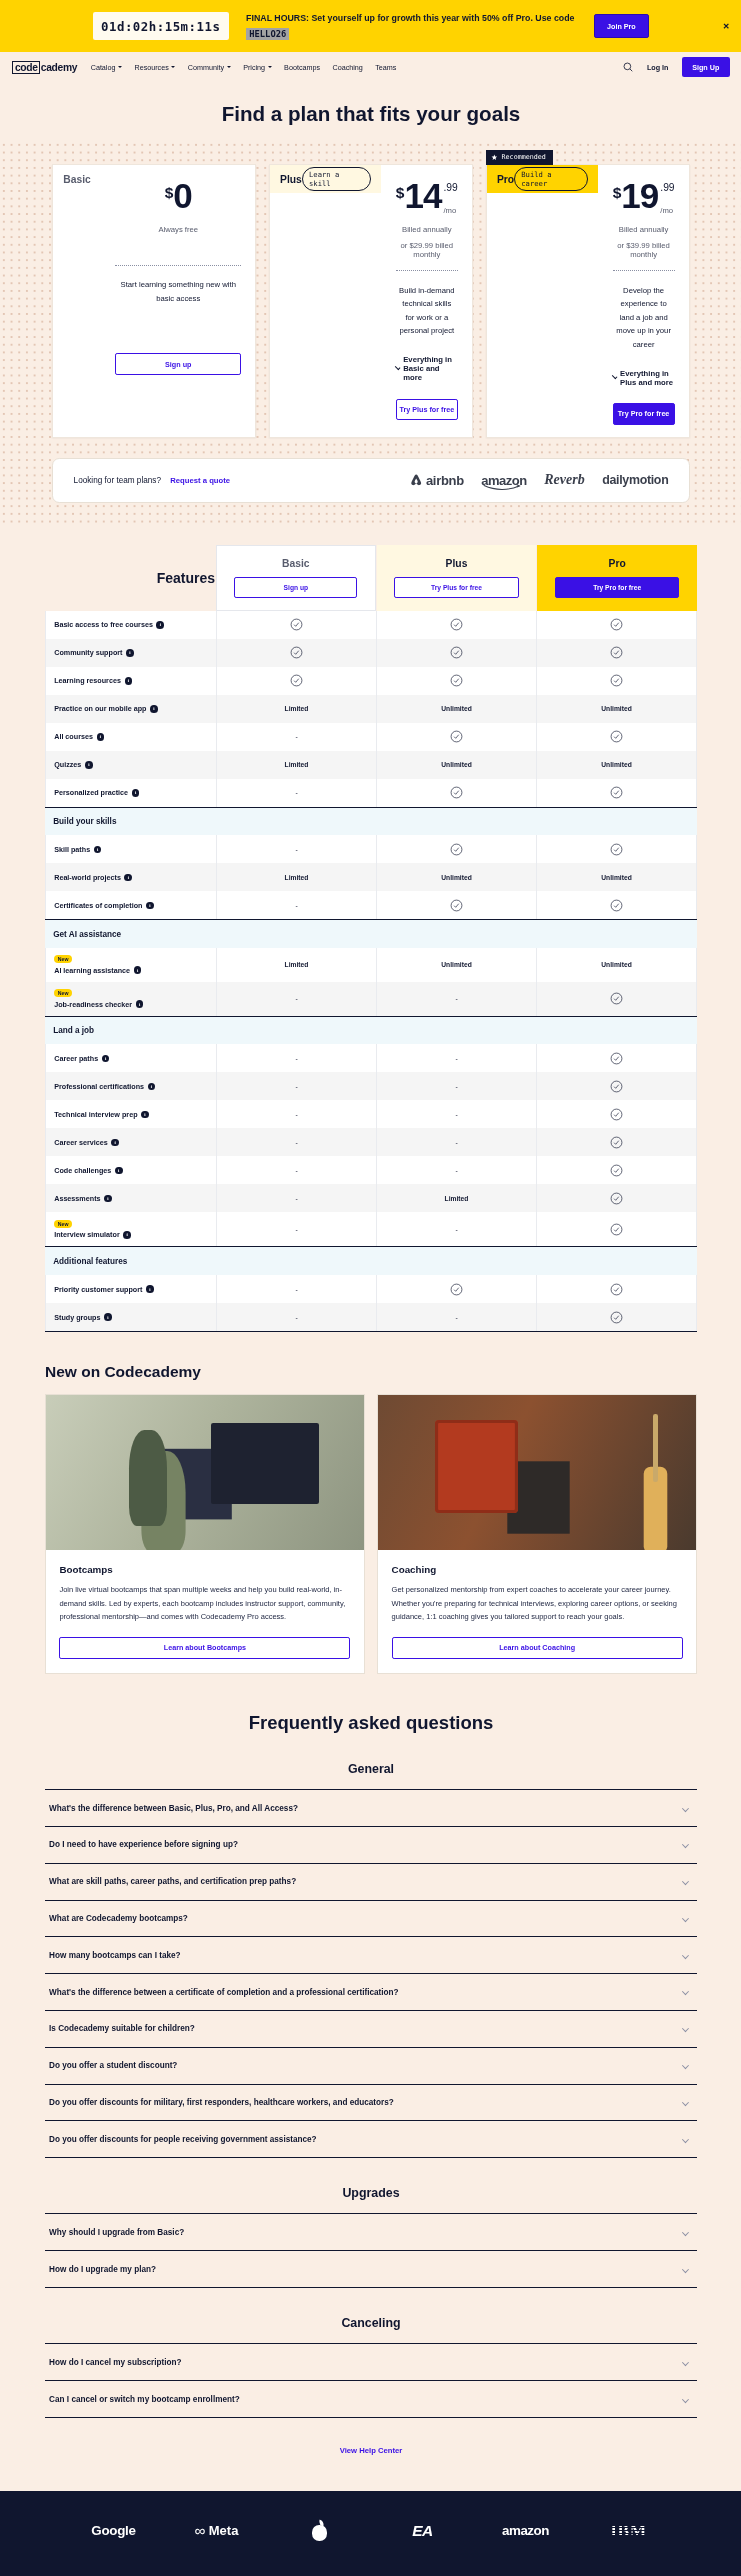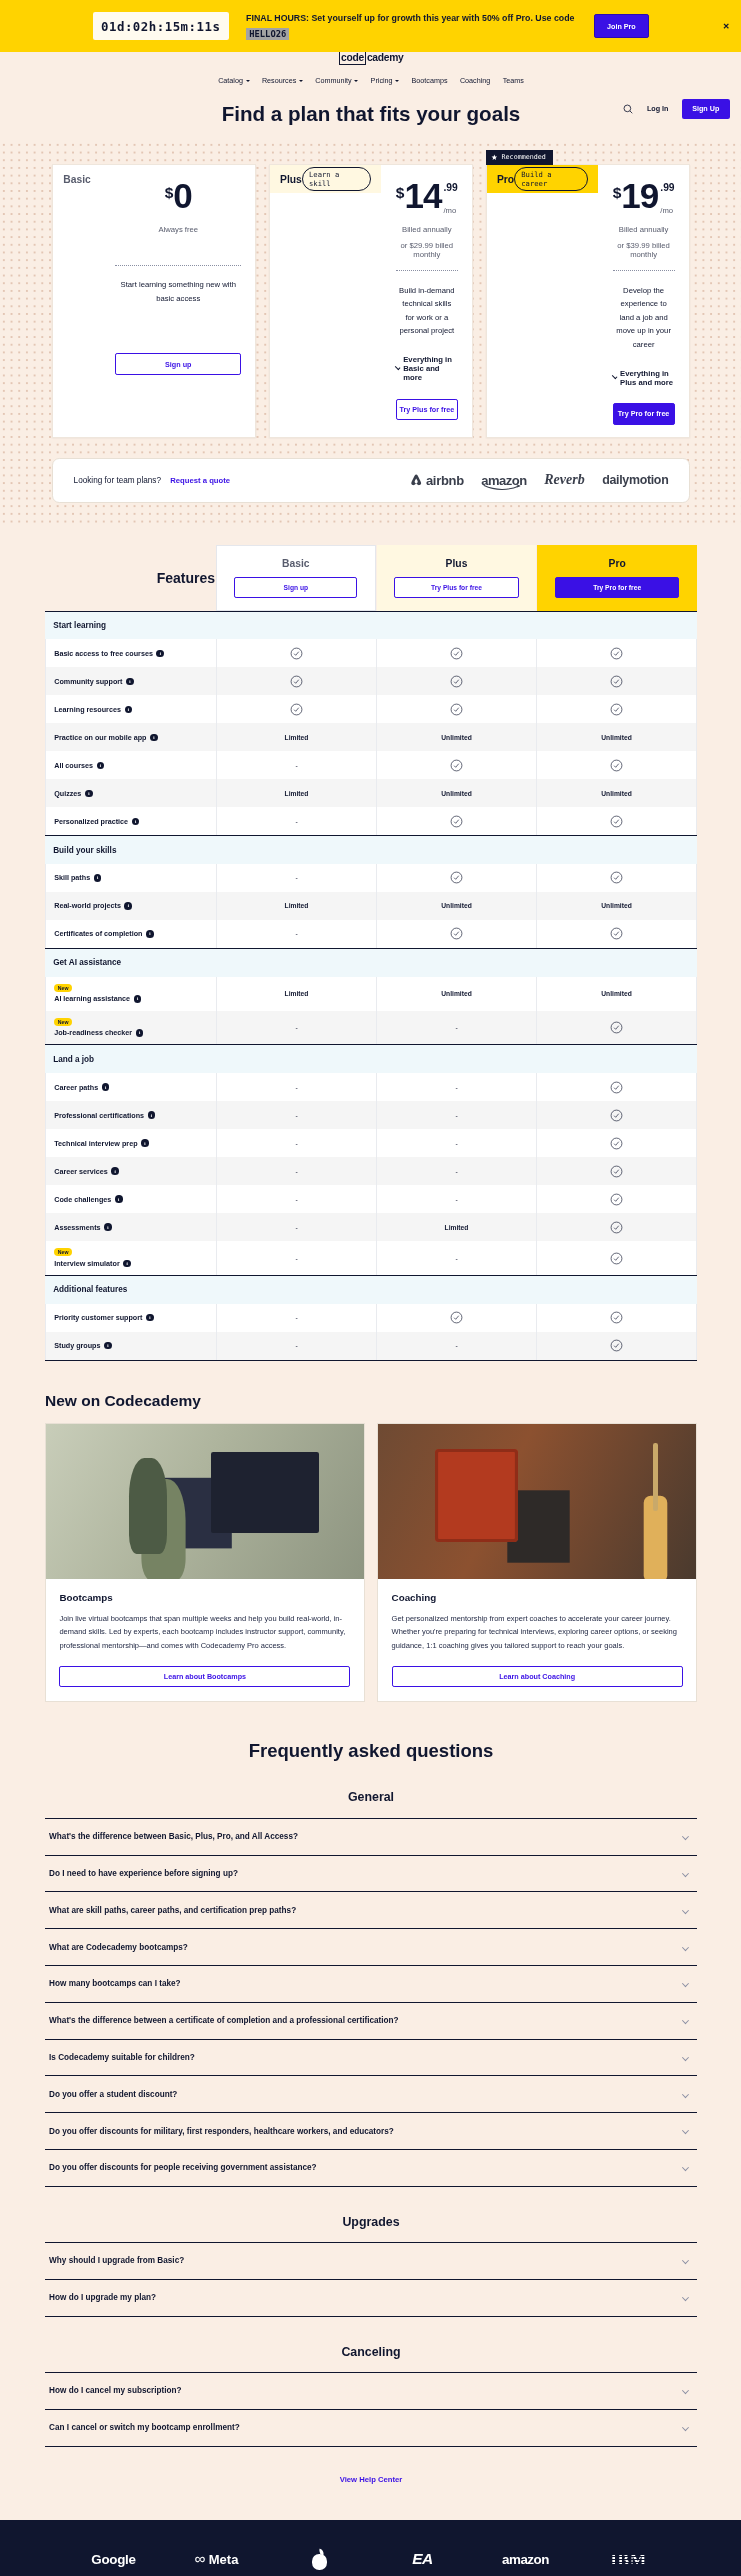--- a/index.html
+++ b/index.html
@@ -9,21 +9,21 @@
 
   
   .promo { height:52px; background:#FFD300; display:flex; align-items:center; justify-content:center; gap:17.5px; position:relative; }
   .promo-count { background:#FFFBEF; border-radius:2.1px; padding:6.2px 8.2px; font-family:"DejaVu Sans Mono", monospace; font-size:12.4px; font-weight:bold; color:#10162F; letter-spacing:0.5px; }
   .promo-msg { width:330px; font-size:8.8px; font-weight:bold; line-height:1.85; color:#10162F; }
   .promo-code { font-family:"DejaVu Sans Mono", monospace; background:#a3a3a3; padding:1px 3.1px; font-weight:bold; }
   .promo-cta { background:#3A10E5; color:#fff; font-weight:bold; font-size:7.2px; border:0.5px solid #2B0BB0; border-radius:2.1px; padding:6.2px 12.4px; cursor:pointer; }
   .promo-close { position:absolute; right:12.4px; top:20.6px; font-size:8.2px; font-weight:bold; color:#10162F; cursor:pointer; }
 
   
-  .nav { height:30px; display:flex; align-items:center; padding:0 12.4px; gap:13.4px;flex-direction:column; }
+  .nav { height:30px; display:flex; align-items:center; padding:0 12.4px; gap:13.4px; }
   .logo { font-size:10.3px; font-weight:bold; letter-spacing:-0.3px; white-space:nowrap; }
   .logo .boxed { border:1px solid #10162F; padding:0 1.5px 0.5px 1.5px; margin-right:0.5px; }
   .nav-links { display:flex; align-items:center; gap:12.4px; font-size:7.2px; }
   .nav-item { display:flex; align-items:center; gap:2.6px; cursor:pointer; }
   .caret { width:0; height:0; border-left:2.1px solid transparent; border-right:2.1px solid transparent; border-top:2.6px solid #10162F; }
   .nav-right { margin-left:auto; display:flex; align-items:center; gap:13.4px; }
   .search-ic svg { display:block; }
   .login { font-size:7.2px; font-weight:bold; cursor:pointer; }
   .signup { background:#3A10E5; color:#fff; font-size:7.2px; font-weight:bold; padding:5.7px 10.3px; border-radius:2.1px; border:none; cursor:pointer; }
 
@@ -40,21 +40,21 @@
   .plan-head.cream { background:#FFF8E1; }
   .plan-head.yellow { background:#FFD300; }
   .plan-name { font-size:10.3px; font-weight:bold; }
   .plan-name.gray { color:#585C6D; }
   .plan-pill { font-family:"DejaVu Sans Mono", monospace; font-size:7.2px; border:0.5px solid #10162F; border-radius:515px; padding:2.1px 6.2px; }
   .plan-body { padding:13.4px 14.4px 12.4px; display:flex; flex-direction:column; flex:1; }
   .price-row { display:flex; justify-content:center; align-items:flex-start; min-height:47px; }
   .price-cur { font-size:15.5px; font-weight:bold; margin-top:5.2px; }
   .price-amt { font-size:35px; font-weight:bold; line-height:1; letter-spacing:-1px; }
   .price-side { display:flex; flex-direction:column; margin-left:2.1px; }
-  .price-cents { font-size:10.3px; font-weight:bold; margin-top:3.1px; }
+  .price-cents { font-size:10.3px; font-weight:normal; margin-top:3.1px; }
   .price-per { font-size:7.7px; color:#585C6D; margin-top:13.4px; }
   .billing1 { text-align:center; color:#585C6D; font-size:7.7px; min-height:12.4px; }
   .billing2 { text-align:center; color:#585C6D; font-size:7.7px; min-height:12.4px; margin-top:3.1px; }
   .plan-div { border-top:1px dotted #8A8FA3; margin:11.3px 0 12.4px; }
   .plan-desc { text-align:center; font-size:7.7px; line-height:1.75; min-height:30px; padding:0 3.1px; }
   .plan-expand { display:flex; justify-content:center; align-items:center; gap:4.6px; font-size:7.7px; font-weight:bold; margin-top:17.5px; min-height:11.3px; cursor:pointer; }
   .chev { width:4.6px; height:4.6px; border-left:1px solid #10162F; border-bottom:1px solid #10162F; transform:rotate(-45deg); margin-top:-2.1px; }
   .plan-btn { margin-top:16.5px; height:21.6px; border-radius:2.1px; font-size:7.2px; font-weight:bold; cursor:pointer; }
   .btn-outline { background:#fff; border:0.5px solid #3A10E5; color:#3A10E5; }
   .btn-fill { background:#3A10E5; border:0.5px solid #3A10E5; color:#fff; }
@@ -306,21 +306,20 @@
     <div class="ft-col-head cream">
       <span class="ft-col-name">Plus</span>
       <button class="ft-btn btn-outline">Try Plus for free</button>
     </div>
     <div class="ft-col-head yellow">
       <span class="ft-col-name">Pro</span>
       <button class="ft-btn btn-fill">Try Pro for free</button>
     </div>
   </div>
   <div>
-      <div class="t-sec">Start learning</div>
       <div class="t-row">
         <div class="t-label">
           <span class="t-label-line">
             <span>Basic access to free courses</span>
             <span class="info-ic">i</span>
           </span>
         </div>
         <div class="t-val">
           <svg class="check-ic" width="13" height="13" viewBox="0 0 24 24">
             <circle cx="12" cy="12" r="10" fill="none" stroke="#10162F" stroke-width="1.2"></circle>

